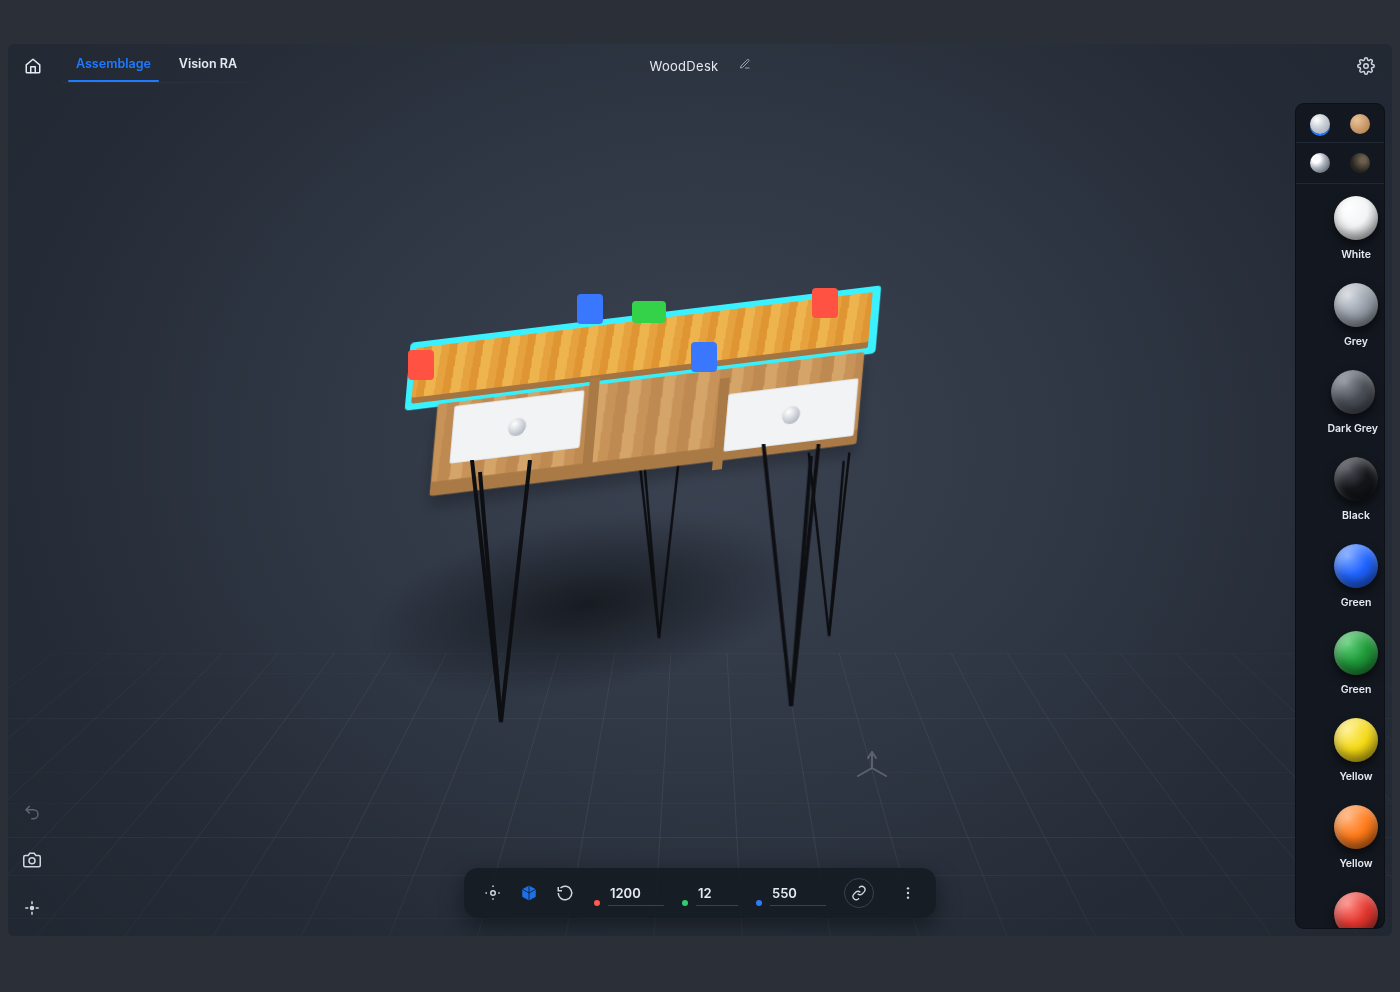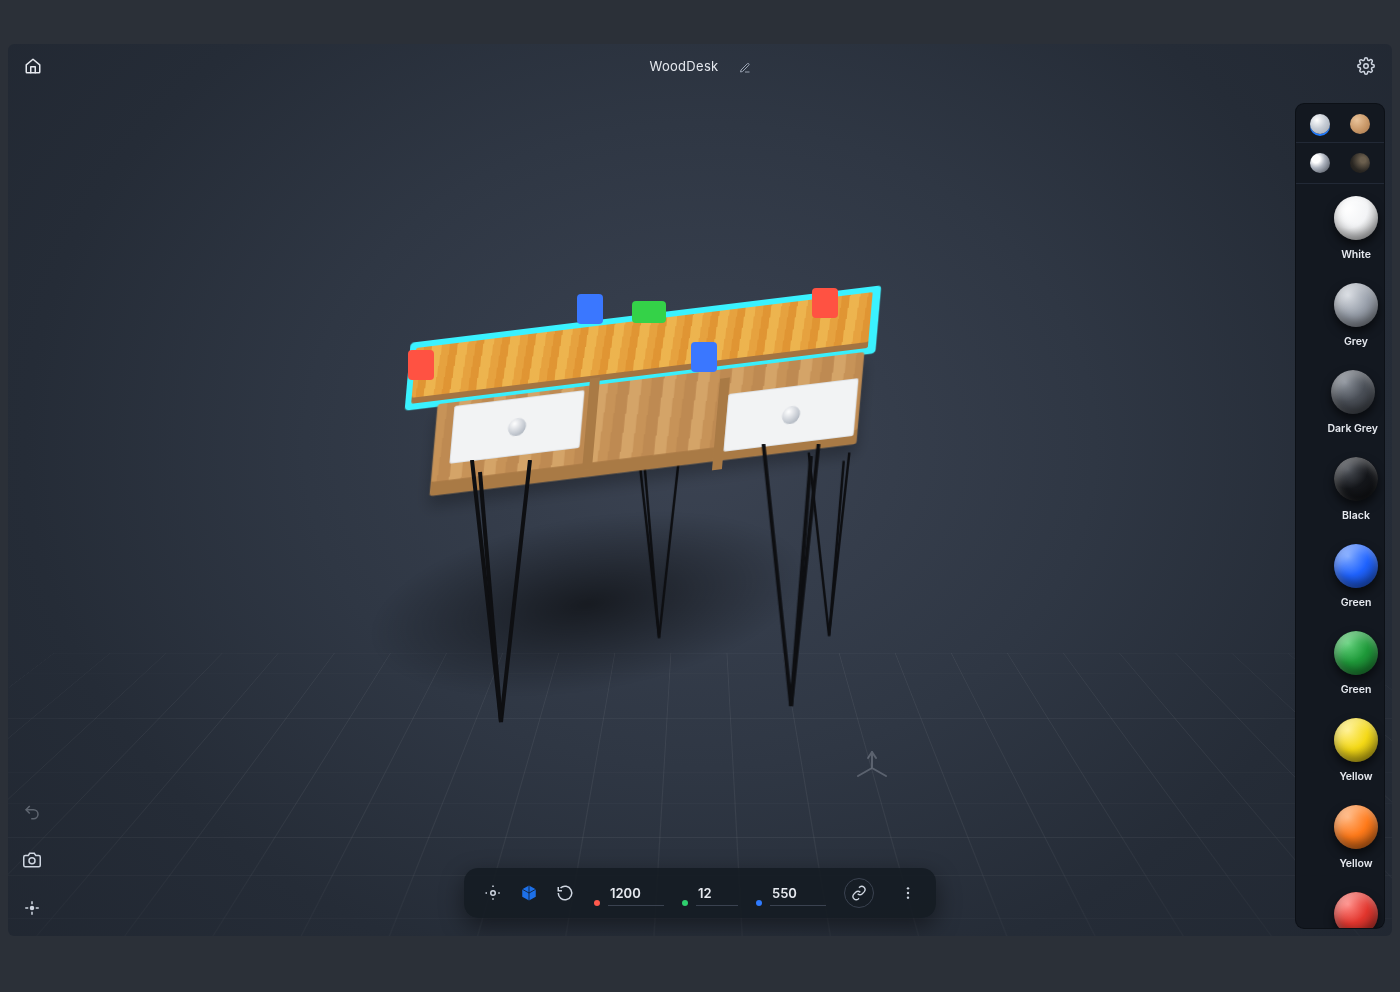--- a/index.html
+++ b/index.html
@@ -23,21 +23,21 @@
   .topbar{
     position:absolute;left:0;top:0;right:0;height:44px;
     display:flex;align-items:center;padding:0 14px;gap:10px;
   }
   .home-btn{width:22px;height:22px;display:flex;align-items:center;justify-content:center;border-radius:4px}
   .tabs{display:flex;align-items:center;gap:0;margin-left:8px;border-bottom:1px solid var(--divider);height:34px}
   .tab{padding:6px 14px 10px;font-size:12.5px;font-weight:600;color:var(--text);cursor:pointer;position:relative}
   .tab.active{color:var(--accent)}
   .tab.active::after{content:"";position:absolute;left:6px;right:6px;bottom:-1px;height:2px;background:var(--accent);border-radius:2px}
   .title-wrap{position:absolute;left:0;right:0;top:0;height:44px;display:flex;align-items:center;justify-content:center;pointer-events:none}
-  .title-wrap .titleblock{display:flex;align-items:flex-end;gap:20px;pointer-events:auto}
+  .title-wrap .titleblock{display:flex;align-items:flex-start;gap:20px;pointer-events:auto}
   .doc-title{font-size:13px;letter-spacing:.3px}
   .edit-pen{color:#9aa3b2}
   .settings-btn{margin-left:auto;width:24px;height:24px;display:flex;align-items:center;justify-content:center;border-radius:4px}
   
   .grid-plane{
     position:absolute;left:-10%;right:-10%;top:38%;bottom:-30%;
     transform:perspective(1300px) rotateX(64deg);
     background:
       linear-gradient(to right, rgba(255,255,255,0.06) 1px, transparent 1px) 0 0/72px 72px,
       linear-gradient(to bottom, rgba(255,255,255,0.06) 1px, transparent 1px) 0 0/72px 72px;
@@ -219,20 +219,24 @@
     </svg>
   </div>
 
   <div class="topbar">
     <div class="home-btn">
       <svg width="18" height="18" viewBox="0 0 24 24" fill="none" stroke="#e6e9ef" stroke-width="2" stroke-linecap="round" stroke-linejoin="round">
           <path d="M3 10.5 L12 3 L21 10.5 V20 a1 1 0 0 1 -1 1 H4 a1 1 0 0 1 -1 -1 Z"></path>
           <path d="M9 21 V13 H15 V21"></path>
         </svg>
     </div>
+    <div class="tabs">
+      <div class="tab active"><span>Assemblage</span></div>
+      <div class="tab"><span>Vision RA</span></div>
+    </div>
     <div class="settings-btn">
       <svg width="18" height="18" viewBox="0 0 24 24" fill="none" stroke="#cfd6e1" stroke-width="2">
           <circle cx="12" cy="12" r="3"></circle>
           <path d="M19.4 15a1.7 1.7 0 0 0 .34 1.87l.06.06a2 2 0 1 1-2.83 2.83l-.06-.06a1.7 1.7 0 0 0-1.87-.34 1.7 1.7 0 0 0-1 1.56V21a2 2 0 1 1-4 0v-.09a1.7 1.7 0 0 0-1-1.56 1.7 1.7 0 0 0-1.87.34l-.06.06a2 2 0 1 1-2.83-2.83l.06-.06A1.7 1.7 0 0 0 4.6 15a1.7 1.7 0 0 0-1.56-1H3a2 2 0 1 1 0-4h.09A1.7 1.7 0 0 0 4.6 9a1.7 1.7 0 0 0-.34-1.87l-.06-.06A2 2 0 1 1 7 4.24l.06.06A1.7 1.7 0 0 0 9 4.6a1.7 1.7 0 0 0 1-1.56V3a2 2 0 1 1 4 0v.09c0 .67.39 1.27 1 1.51a1.7 1.7 0 0 0 1.87-.34l.06-.06A2 2 0 1 1 19.76 7l-.06.06A1.7 1.7 0 0 0 19.4 9c.24.61.84 1 1.51 1H21a2 2 0 1 1 0 4h-.09a1.7 1.7 0 0 0-1.51 1z"></path>
         </svg>
     </div>
   </div>
   <div class="title-wrap">
     <div class="titleblock">
       <span class="doc-title">WoodDesk</span>

